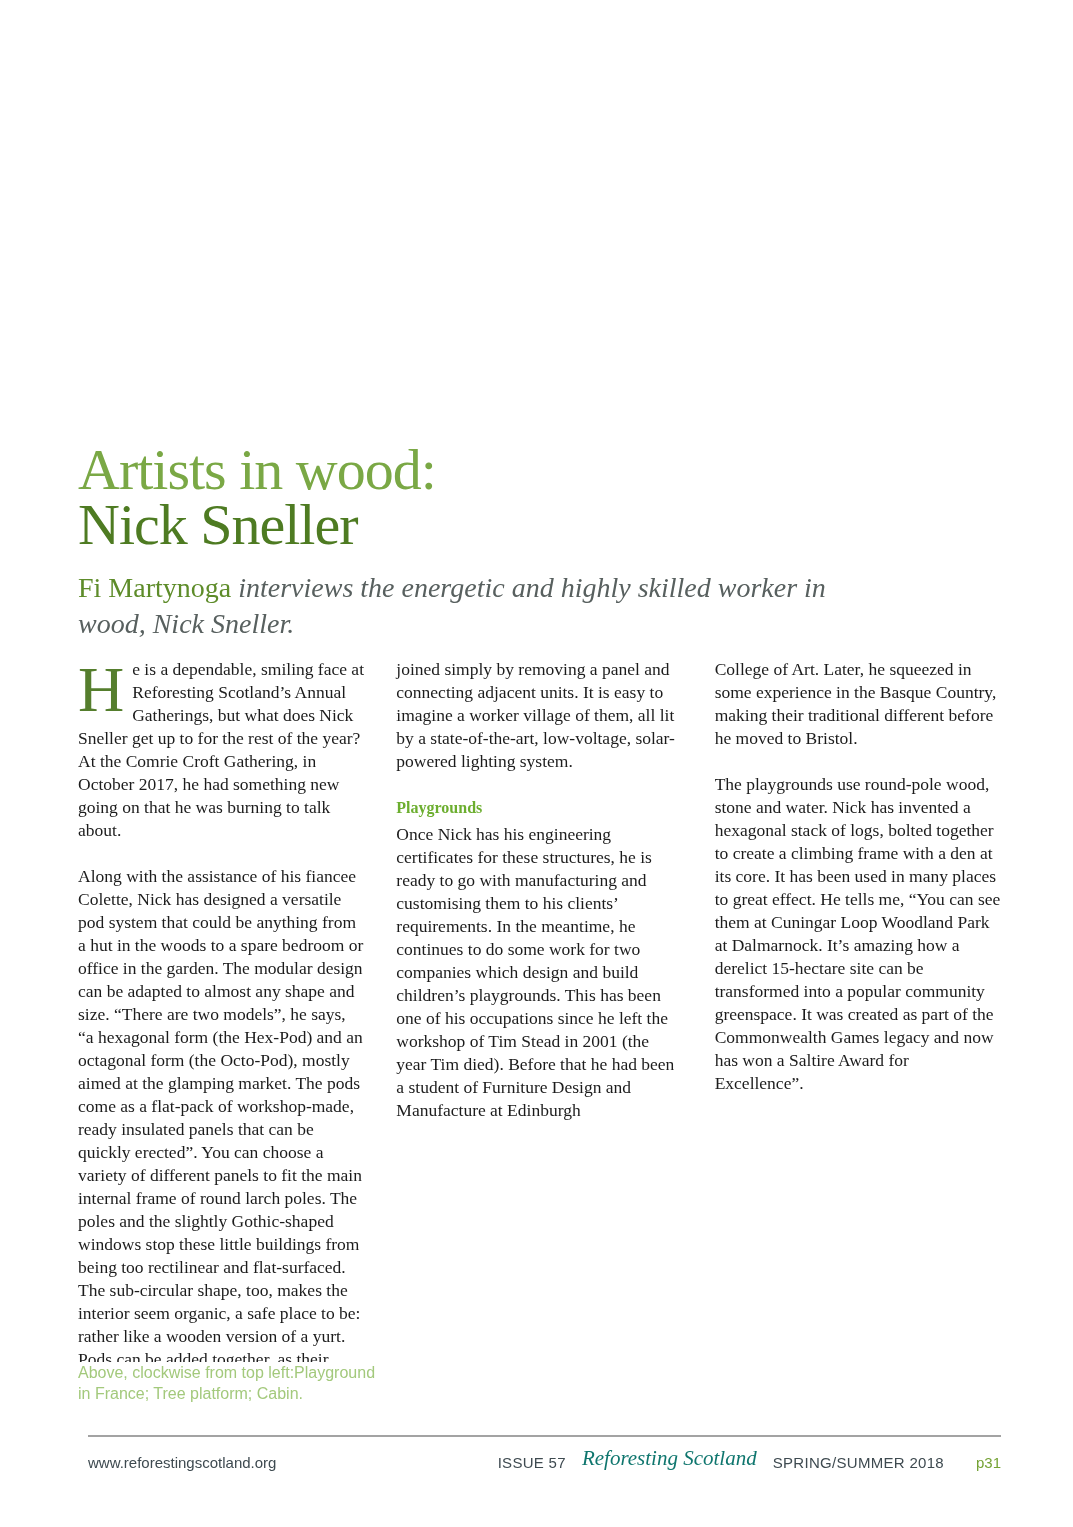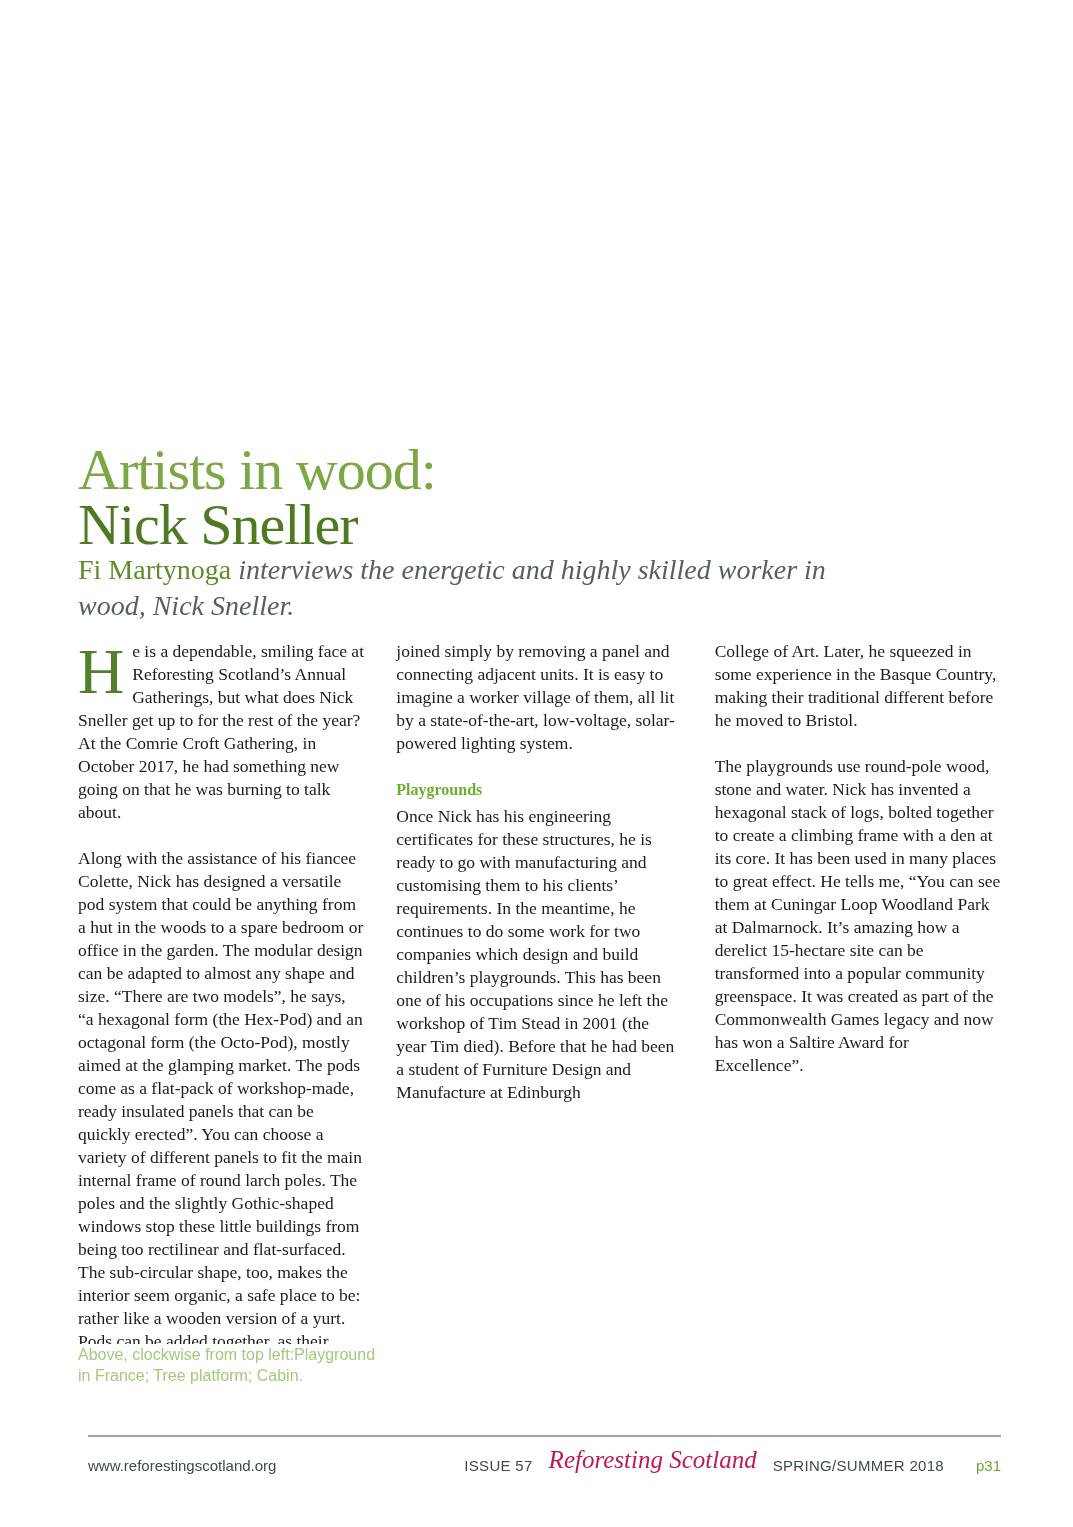--- a/index.html
+++ b/index.html
@@ -20,20 +20,21 @@
   h1.page-title {
     font-weight: 400;
     font-size: 58px;
     line-height: 55px;
     letter-spacing: -1px;
   }
   .title-line-1 { color: #7aa845; display: block; }
   .title-line-2 { color: #4e7b22; display: block; }
 
   .standfirst {
+    margin-top: 18px;
     font-size: 28px;
     line-height: 36px;
     color: #58605f;
     max-width: 800px;
   }
   .standfirst .author {
     color: #5e8c2a;
     font-style: normal;
   }
   .standfirst .standfirst-text { font-style: italic; }
@@ -96,22 +97,22 @@
     align-items: baseline;
     font-family: "Liberation Sans", sans-serif;
     font-size: 15px;
     color: #3e4a50;
   }
   .footer-right { display: inline-flex; align-items: flex-end; gap: 16px; }
   .issue, .season { letter-spacing: 0.3px; }
   .magazine {
     font-family: "Liberation Serif", serif;
     font-style: italic;
-    font-size: 25px;
-    color: #be185d;
+    font-size: 21px;
+    color: #0f766e;
   }
   .pagenum { color: #74a234; margin-left: 16px; }
 </style>
 </head>
 <body>
 
 <div class="page">
 
   <header class="title-block">
     <h1 class="page-title">

